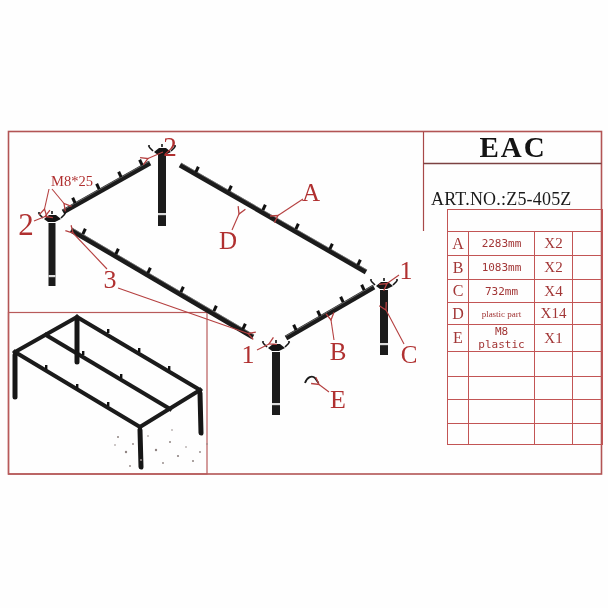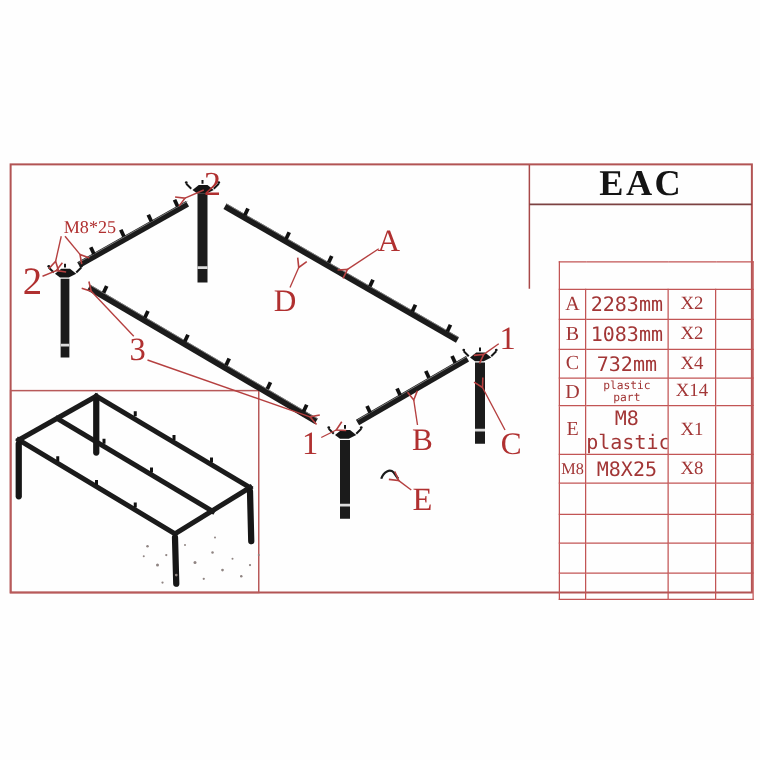--- a/index.html
+++ b/index.html
@@ -12,22 +12,22 @@
              letter-spacing:2px;color:#141414;text-align:center;}
   .panel-artno{position:absolute;left:431px;top:189px;width:175px;height:20px;
                font-family:"Liberation Serif",serif;font-size:18px;color:#1a1a1a;
                letter-spacing:0.2px;white-space:nowrap;}
   table.parts{position:absolute;left:447px;top:209px;border-collapse:collapse;
               table-layout:fixed;width:155px;}
   table.parts td{border:1px solid #c25555;padding:0;text-align:center;vertical-align:middle;
                  color:#a23636;overflow:hidden;}
   td.c-letter{font-family:"Liberation Serif",serif;font-size:16px;}
   td.c-letter.small{font-size:13px;}
-  td.c-desc{font-family:"DejaVu Sans Mono",monospace;font-size:16px;}
-  td.c-desc.tiny{font-size:9px;}
+  td.c-desc{font-family:"DejaVu Sans Mono",monospace;font-size:11px;}
+  td.c-desc.tiny{font-size:9px;font-family:Liberation Serif, serif;}
   td.c-qty{font-family:Liberation Serif, serif;font-size:15px;}
   .lbl{font-family:"Liberation Serif",serif;fill:#b03030;}
 </style>
 </head>
 <body>
 
 <div class="canvas">
 
 <svg width="608" height="608" viewBox="0 0 608 608">
   <defs>
@@ -214,20 +214,21 @@
     <text class="lbl" x="228" y="249" font-size="25" text-anchor="middle">D</text>
     <text class="lbl" x="338" y="360" font-size="25" text-anchor="middle">B</text>
     <text class="lbl" x="409" y="363" font-size="25" text-anchor="middle">C</text>
     <text class="lbl" x="406" y="279" font-size="26" text-anchor="middle">1</text>
     <text class="lbl" x="248" y="363" font-size="26" text-anchor="middle">1</text>
     <text class="lbl" x="338" y="408" font-size="26" text-anchor="middle">E</text>
   </g>
 </svg>
 
 <div class="panel-eac">EAC</div>
+<div class="panel-artno">ART.NO.:Z5-405Z</div>
 
 <table class="parts">
   <colgroup>
         <col style="width:21px">
         <col style="width:66px">
         <col style="width:38px">
         <col style="width:30px">
       </colgroup>
   <tbody>
         <tr style="height:22px">
@@ -257,26 +258,20 @@
     <td class="c-desc tiny">plastic part</td>
     <td class="c-qty">X14</td>
     <td></td>
   </tr>
   <tr style="height:22px">
     <td class="c-letter">E</td>
     <td class="c-desc">M8 plastic</td>
     <td class="c-qty">X1</td>
     <td></td>
   </tr>
-  <tr style="height:23px">
-    <td class="c-letter small">M8</td>
-    <td class="c-desc">M8X25</td>
-    <td class="c-qty">X8</td>
-    <td></td>
-  </tr>
 
   <tr style="height:25px">
     <td></td>
           <td></td>
           <td></td>
           <td></td>
   </tr>
   <tr style="height:23px">
     <td></td>
           <td></td>

